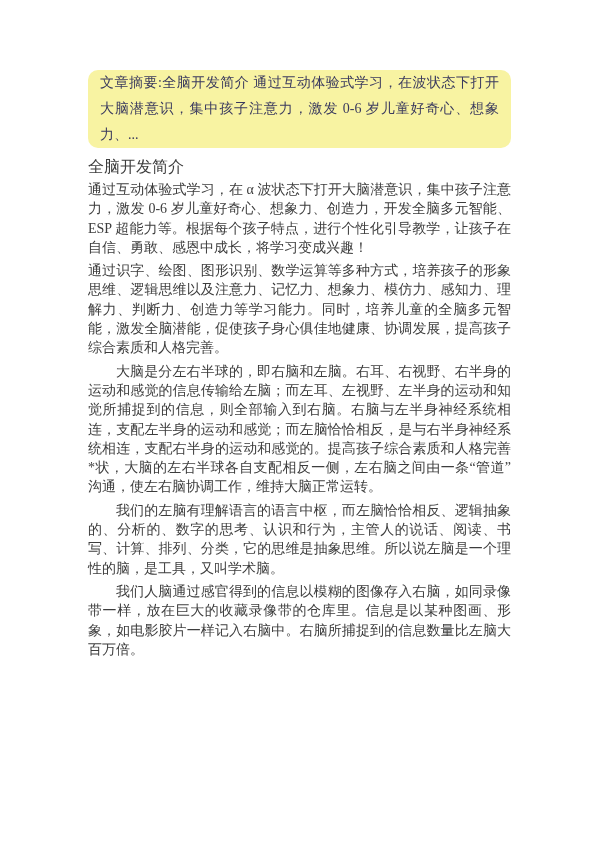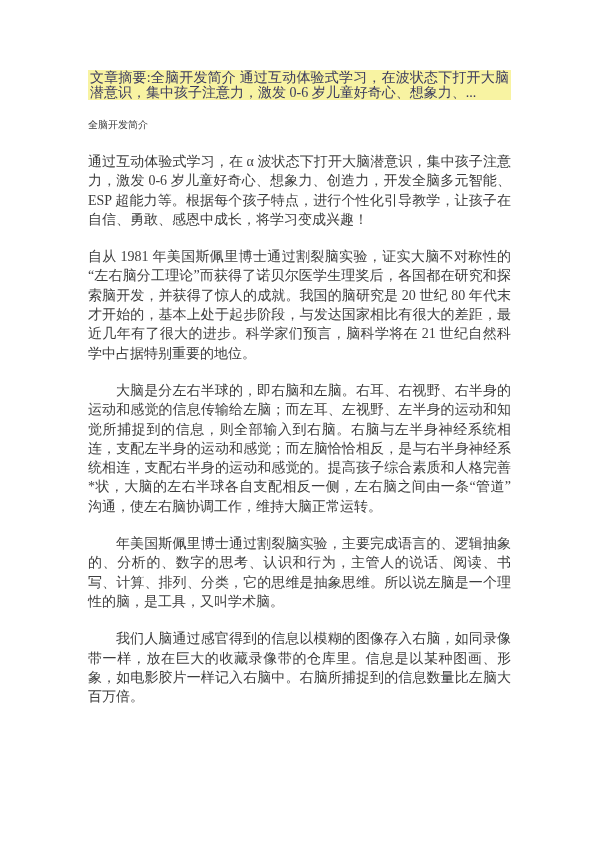--- a/index.html
+++ b/index.html
@@ -21,51 +21,52 @@
   .doc{
     position:absolute;
     left:88px;
     top:70px;
     width:423px;
   }
   .summary{
     background: var(--hl-bg);
     color: var(--summary-ink);
     font-size:14px;
-    line-height:15px;
+    line-height:26px;
     text-align: justify;
-    padding:0 2px;
+    padding:0 12px;
+    border-radius:10px;
   }
   .title{
-    margin-top:15px;
+    margin-top:9px;
     color: var(--ink);
-    font-size:10px;
+    font-size:16px;
     line-height:19px;
     font-weight: normal;
   }
   .body-text p{
     color: var(--ink);
     font-size:14px;
     line-height:19.3px;
     text-align: justify;
-    margin-top:18px;
+    margin-top:4px;
   }
   .body-text p.indent{
     text-indent:2em;
   }
 </style>
 </head>
 <body>
 
 <div class="doc">
   <div class="summary">文章摘要:全脑开发简介  通过互动体验式学习，在波状态下打开大脑潜意识，集中孩子注意力，激发 0-6 岁儿童好奇心、想象力、...</div>
 
   <h1 class="title">全脑开发简介</h1>
 
   <div class="body-text">
     <p>通过互动体验式学习，在 α 波状态下打开大脑潜意识，集中孩子注意力，激发 0-6 岁儿童好奇心、想象力、创造力，开发全脑多元智能、ESP 超能力等。根据每个孩子特点，进行个性化引导教学，让孩子在自信、勇敢、感恩中成长，将学习变成兴趣！</p>
-    <p>自从 1981 年美国斯佩里博士通过割裂脑实验，证实大脑不对称性的“左右脑分工理论”而获得了诺贝尔医学生理奖后，各国都在研究和探索脑开发，并获得了惊人的成就。我国的脑研究是 20 世纪 80 年代末才开始的，基本上处于起步阶段，与发达国家相比有很大的差距，最近几年有了很大的进步。科学家们预言，脑科学将在 21 世纪自然科学中占据特别重要的地位。</p>
+    <p>通过识字、绘图、图形识别、数学运算等多种方式，培养孩子的形象思维、逻辑思维以及注意力、记忆力、想象力、模仿力、感知力、理解力、判断力、创造力等学习能力。同时，培养儿童的全脑多元智能，激发全脑潜能，促使孩子身心俱佳地健康、协调发展，提高孩子综合素质和人格完善。</p>
     <p class="indent">大脑是分左右半球的，即右脑和左脑。右耳、右视野、右半身的运动和感觉的信息传输给左脑；而左耳、左视野、左半身的运动和知觉所捕捉到的信息，则全部输入到右脑。右脑与左半身神经系统相连，支配左半身的运动和感觉；而左脑恰恰相反，是与右半身神经系统相连，支配右半身的运动和感觉的。提高孩子综合素质和人格完善*状，大脑的左右半球各自支配相反一侧，左右脑之间由一条“管道”沟通，使左右脑协调工作，维持大脑正常运转。</p>
-    <p class="indent">年美国斯佩里博士通过割裂脑实验，主要完成语言的、逻辑抽象的、分析的、数字的思考、认识和行为，主管人的说话、阅读、书写、计算、排列、分类，它的思维是抽象思维。所以说左脑是一个理性的脑，是工具，又叫学术脑。</p>
+    <p class="indent">我们的左脑有理解语言的语言中枢，而左脑恰恰相反、逻辑抽象的、分析的、数字的思考、认识和行为，主管人的说话、阅读、书写、计算、排列、分类，它的思维是抽象思维。所以说左脑是一个理性的脑，是工具，又叫学术脑。</p>
     <p class="indent">我们人脑通过感官得到的信息以模糊的图像存入右脑，如同录像带一样，放在巨大的收藏录像带的仓库里。信息是以某种图画、形象，如电影胶片一样记入右脑中。右脑所捕捉到的信息数量比左脑大百万倍。</p>
 
   </div>
 </div>
 
 </body></html>

